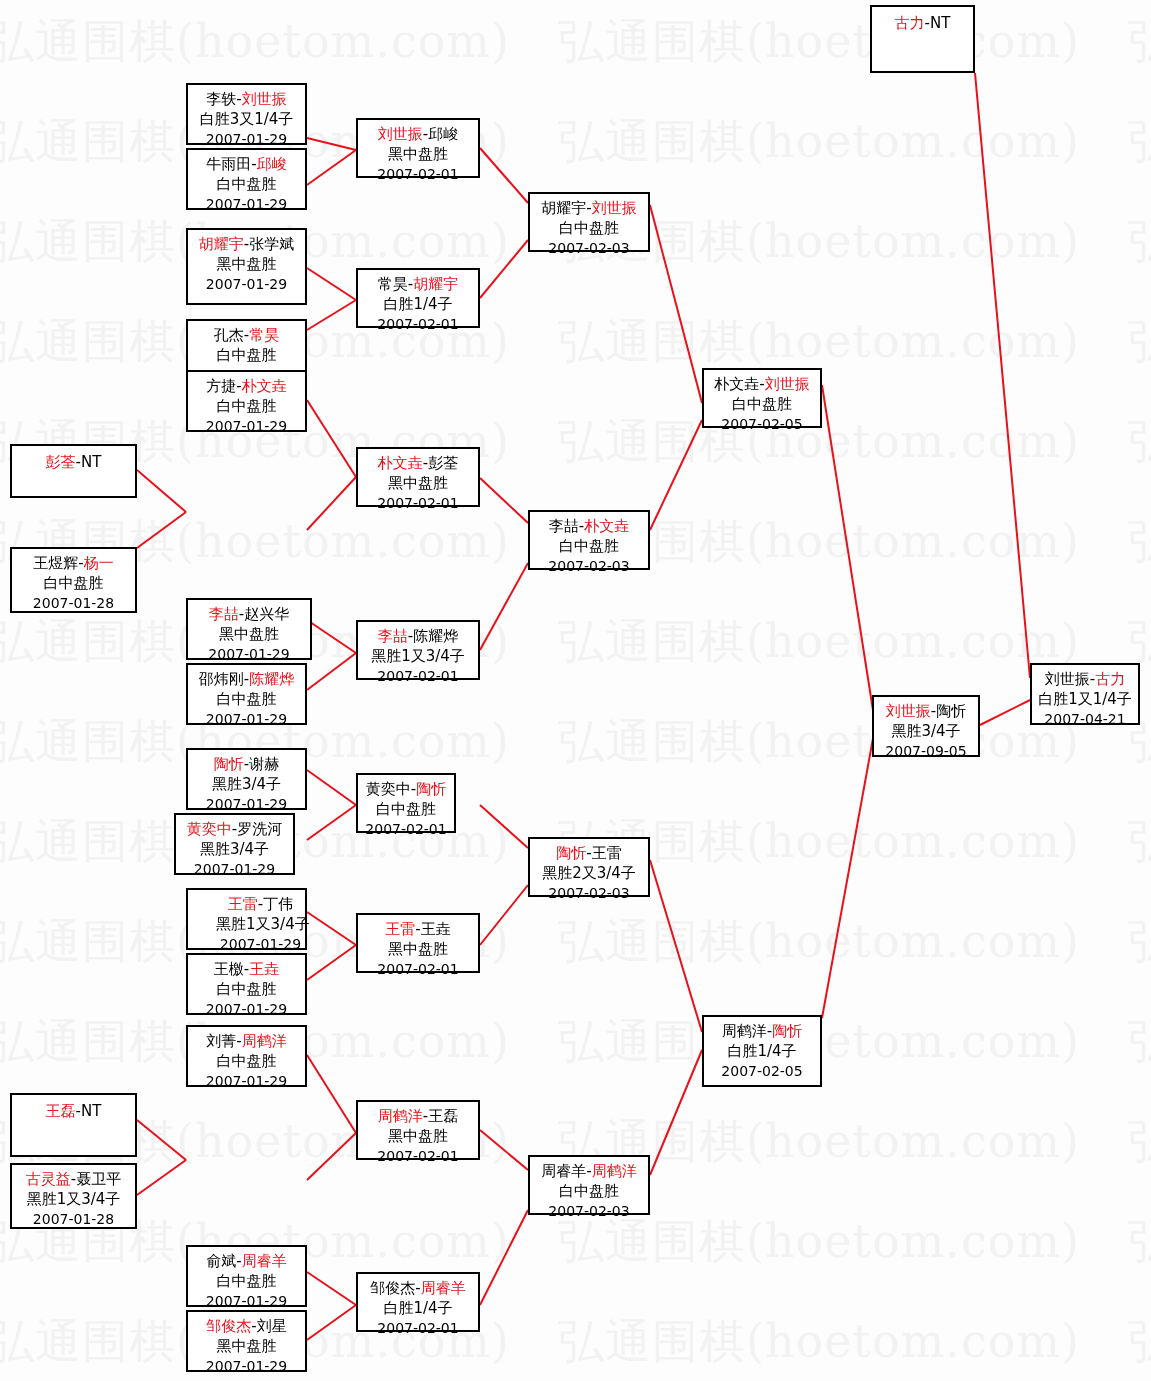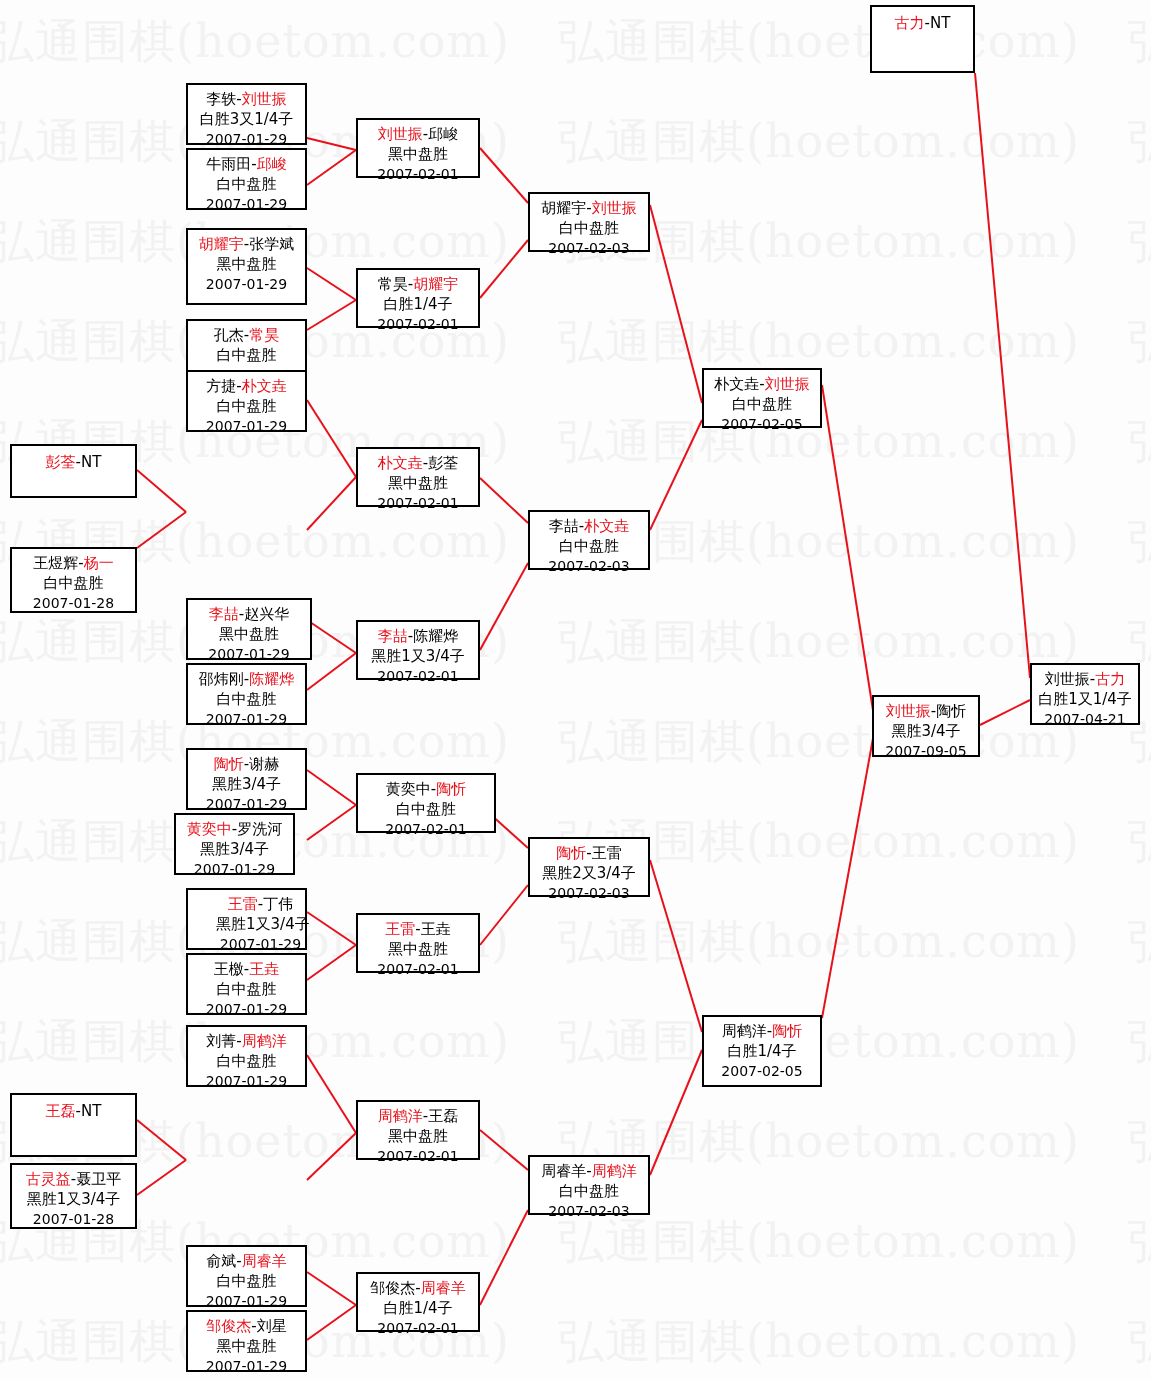--- a/index.html
+++ b/index.html
@@ -244,21 +244,21 @@
       <div class="box" style="left: 356px; top: 447px; width: 124px; height: 60px;">
         <div class="ln players"><span class="win">朴文垚</span><span>-</span><span class="lose">彭荃</span></div>
         <div class="ln result">黑中盘胜</div>
         <div class="ln date">2007-02-01</div>
       </div>
       <div class="box" style="left: 356px; top: 620px; width: 124px; height: 60px;">
         <div class="ln players"><span class="win">李喆</span><span>-</span><span class="lose">陈耀烨</span></div>
         <div class="ln result">黑胜1又3/4子</div>
         <div class="ln date">2007-02-01</div>
       </div>
-      <div class="box" style="left: 356px; top: 773px; width: 140px; height: 60px;">
+      <div class="box" style="left: 356px; top: 773px; width: 100px; height: 60px;">
         <div class="ln players"><span class="lose">黄奕中</span><span>-</span><span class="win">陶忻</span></div>
         <div class="ln result">白中盘胜</div>
         <div class="ln date">2007-02-01</div>
       </div>
       <div class="box" style="left: 356px; top: 913px; width: 124px; height: 60px;">
         <div class="ln players"><span class="win">王雷</span><span>-</span><span class="lose">王垚</span></div>
         <div class="ln result">黑中盘胜</div>
         <div class="ln date">2007-02-01</div>
       </div>
       <div class="box" style="left: 356px; top: 1100px; width: 124px; height: 60px;">

